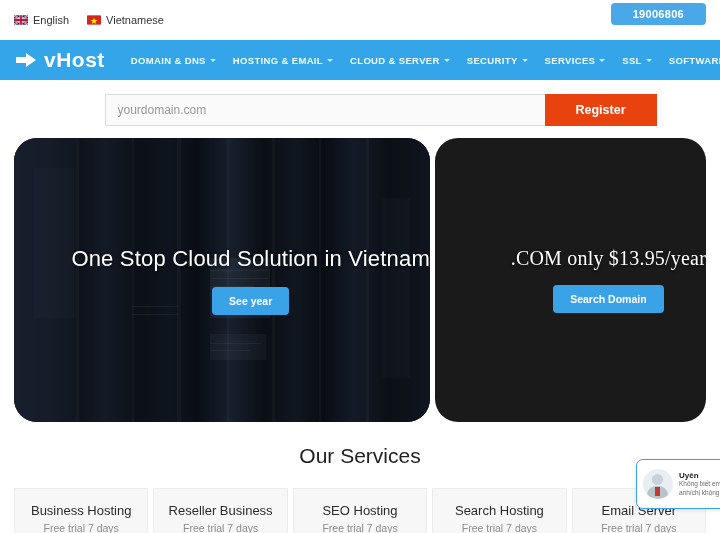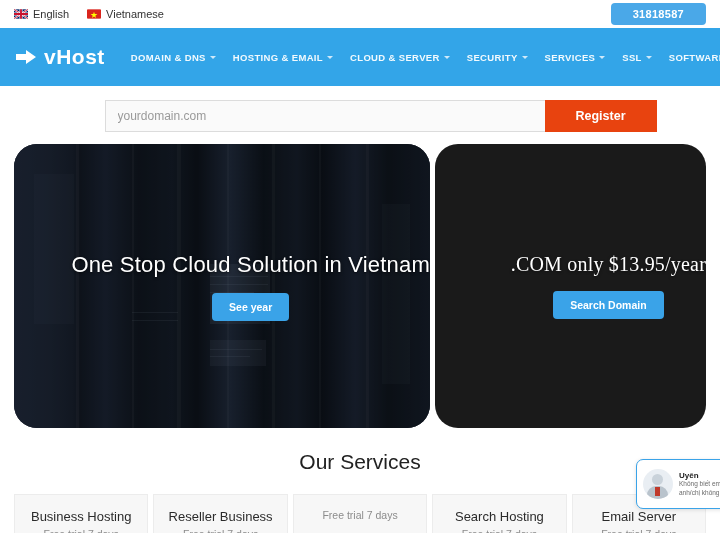--- a/index.html
+++ b/index.html
@@ -5,21 +5,21 @@
   * { box-sizing: border-box; margin: 0; padding: 0; }
   html, body {
     width: 720px; height: 533px;
     background: #ffffff;
     font-family: "Liberation Sans", sans-serif;
     overflow: hidden;
   }
 
   
   .topbar {
-    height: 28px;
+    height: 40px;
     display: flex;
     align-items: center;
     padding: 0 14px;
     background: #ffffff;
     position: relative;
   }
   .lang-group { display: flex; align-items: center; gap: 18px; }
   .lang-item {
     display: flex; align-items: center; gap: 5px;
     font-size: 11px; color: #333; cursor: pointer;
@@ -29,21 +29,21 @@
   .phone-btn {
     position: absolute; right: 14px; top: 3px;
     background: #4aa8e8; color: #fff;
     font-size: 11px; font-weight: bold;
     padding: 5px 22px; border-radius: 4px;
     border: none; cursor: pointer; letter-spacing: .3px;
   }
 
   
   .navbar {
-    height: 58px;
+    height: 40px;
     background: #33a5e8;
     display: flex; align-items: center;
     padding: 0 14px;
   }
   .logo { display: flex; align-items: center; gap: 4px; margin-right: 26px; cursor: pointer; }
   .logo-text {
     color: #fff; font-size: 21px; font-weight: bold;
     letter-spacing: .5px;
   }
   .nav-items { display: flex; align-items: center; gap: 17px; }
@@ -211,21 +211,21 @@
 
     <div class="lang-item">
       <svg class="flag" viewBox="0 0 60 40">
         <rect width="60" height="40" fill="#DA251D"></rect>
         <polygon fill="#FFFF00" points="30,10 33.5,20.5 44.5,20.5 35.5,27 39,37.5 30,31 21,37.5 24.5,27 15.5,20.5 26.5,20.5"></polygon>
       </svg>
       <span>Vietnamese</span>
     </div>
 
   </div>
-  <button class="phone-btn">31818587</button>
+  <button class="phone-btn">19006806</button>
 </div>
 
 <div class="navbar">
 
   <div class="logo">
     <svg width="26" height="20" viewBox="0 0 26 20">
       <path d="M2,7 L12,7 L12,3 L22,10 L12,17 L12,13 L2,13 Z" fill="#ffffff"></path>
     </svg>
     <span class="logo-text">vHost</span>
   </div>
@@ -314,20 +314,21 @@
 <div class="cards">
   <div class="card">
     <div class="card-title">Business Hosting</div>
     <div class="card-sub">Free trial 7 days</div>
   </div>
   <div class="card">
     <div class="card-title">Reseller Business</div>
     <div class="card-sub">Free trial 7 days</div>
   </div>
   <div class="card">
+    <div class="card-title">SEO Hosting</div>
     <div class="card-sub">Free trial 7 days</div>
   </div>
   <div class="card">
     <div class="card-title">Search Hosting</div>
     <div class="card-sub">Free trial 7 days</div>
   </div>
   <div class="card">
     <div class="card-title">Email Server</div>
     <div class="card-sub">Free trial 7 days</div>
   </div>

